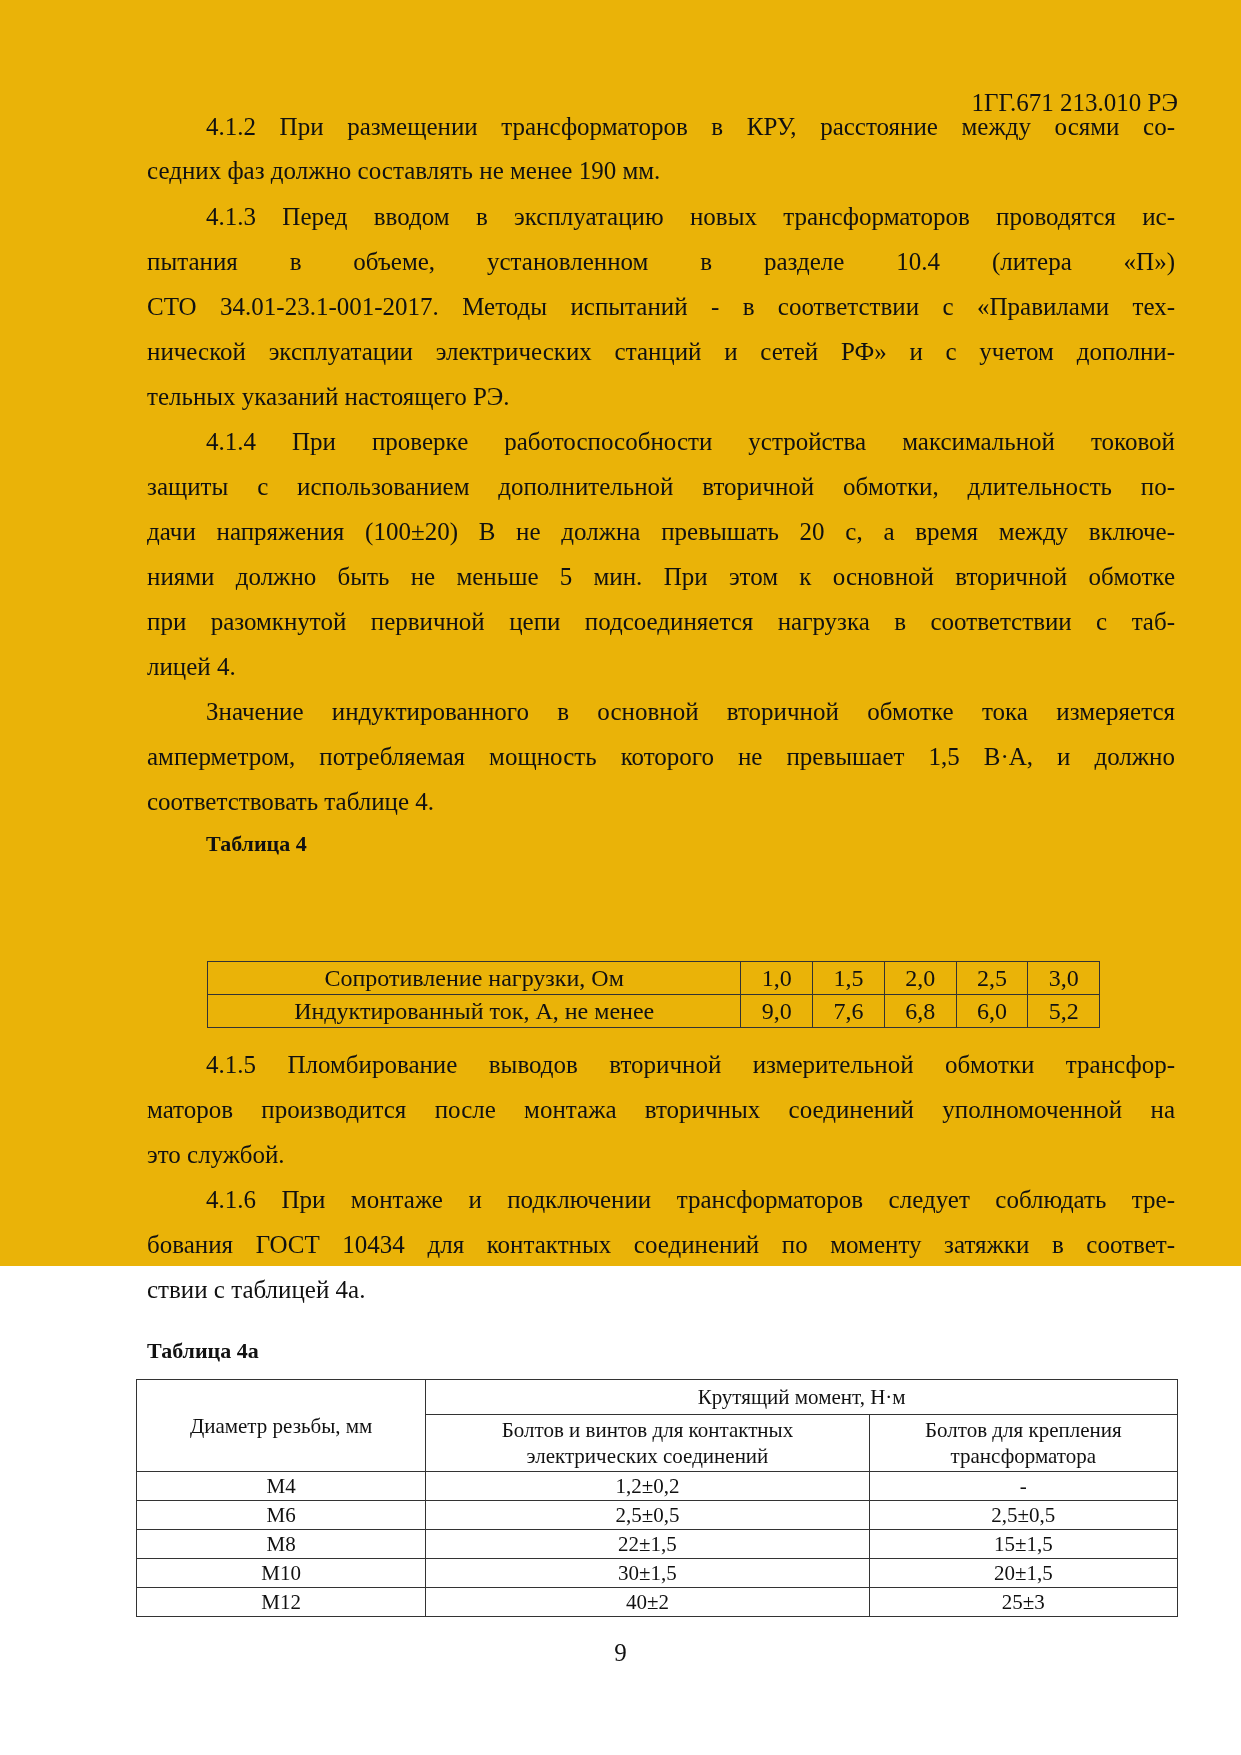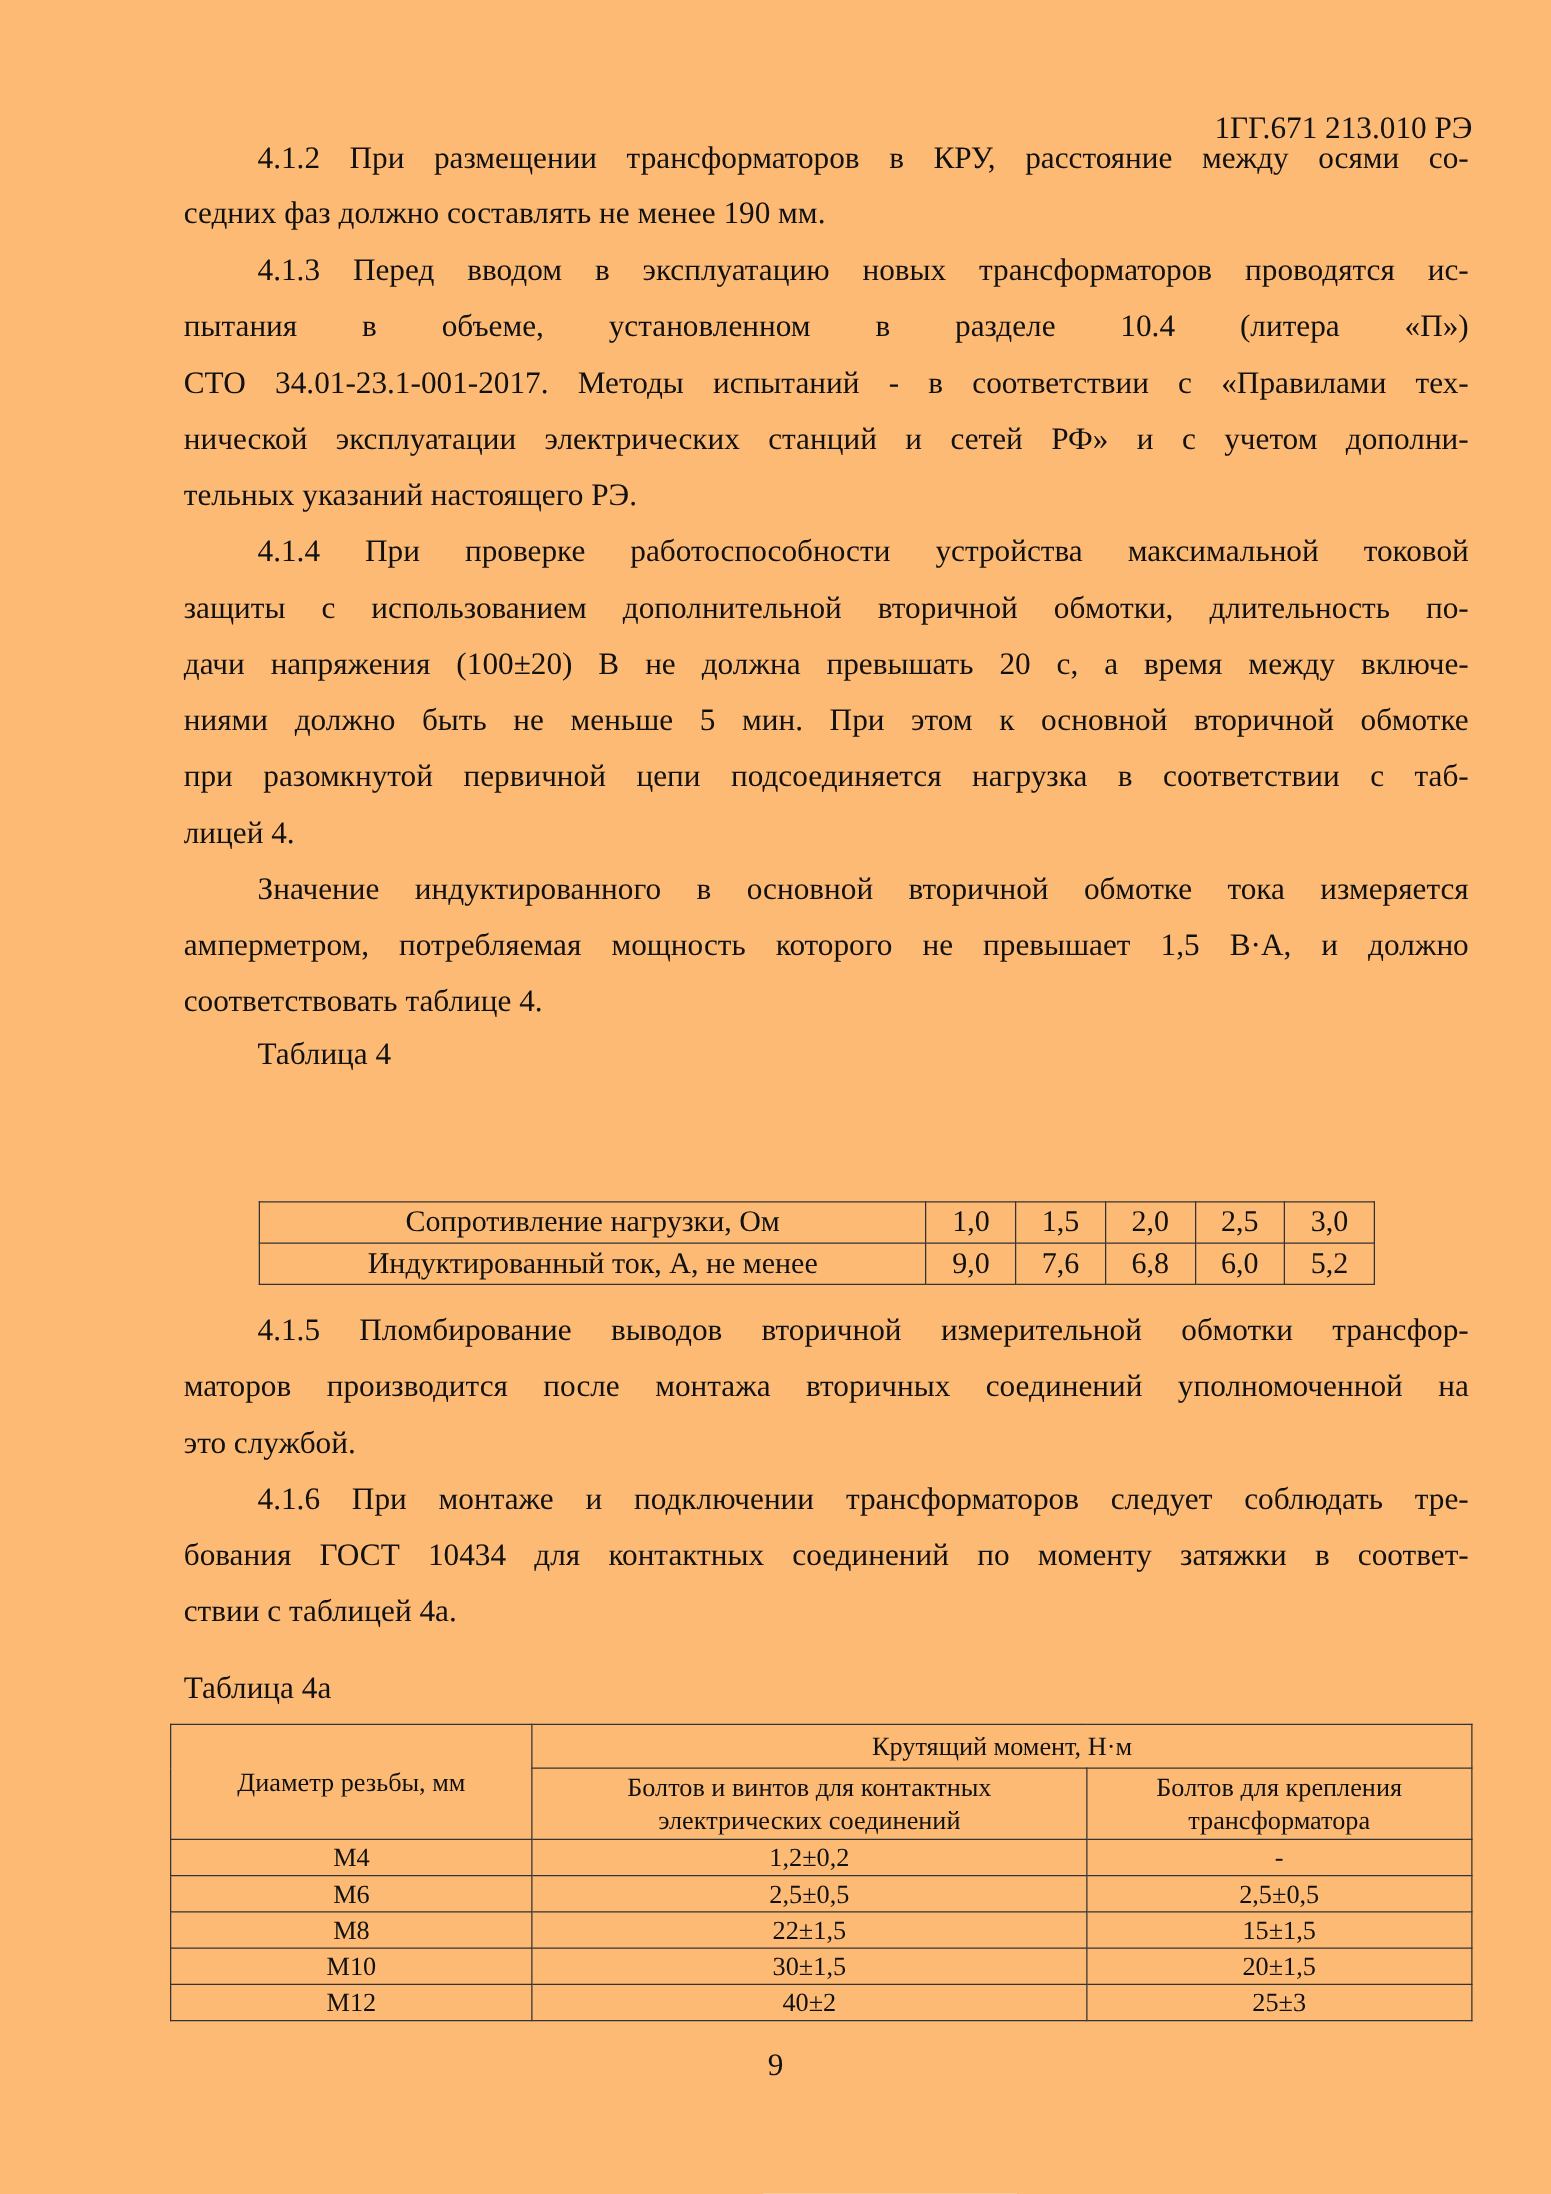--- a/index.html
+++ b/index.html
@@ -1,23 +1,23 @@
 <!DOCTYPE html>
 <html><head>
   <meta charset="utf-8">
   <style>
     html, body { margin: 0; padding: 0; background: #ffffff; }
     body { width: 1241px; height: 1755px; position: relative; overflow: hidden;
            font-family: "Liberation Serif", "DejaVu Serif", serif; color: #111111; }
-    .page { position: absolute; left: 0; top: 0; width: 1241px; height: 1755px; background: #fdba74; }
+    .page { position: absolute; left: 0; top: 0; width: 1241px; height: 1266px; background: #eab308; }
     .doc-code { position: absolute; right: 63px; top: 88px; font-size: 25px; line-height: 30px; white-space: nowrap; }
     .line { position: absolute; left: 147px; width: 1028px; font-size: 25px; line-height: 30px; white-space: nowrap; }
     .line.just { text-align: justify; text-align-last: justify; white-space: normal; height: 30px; }
     .line.indent { left: 206px; width: 969px; }
-    .caption { position: absolute; font-size: 25px; line-height: 30px; white-space: nowrap; }
+    .caption { position: absolute; font-size: 22px; line-height: 30px; white-space: nowrap; font-weight: bold; }
     table { border-collapse: collapse; position: absolute; font-family: "Liberation Serif", "DejaVu Serif", serif; color: #111; }
     .t4 { left: 207px; top: 961px; width: 893px; font-size: 24px; border-radius: 16px; }
     .t4 td { border: 1.5px solid #333; height: 32px; padding: 0; text-align: center; line-height: 30px; }
     .t4 td.lbl { width: 527px; }
     .t4 td.val { width: 70px; }
     .t4a { left: 136px; top: 1379px; width: 1042px; font-size: 21px; }
     .t4a td { border: 1.5px solid #333; padding: 0; text-align: center; line-height: 26px; height: 28px; }
     .t4a td.c0 { width: 288px; }
     .t4a td.c1 { width: 442px; }
     .t4a td.c2 { width: 307px; border-radius: 27px; }

